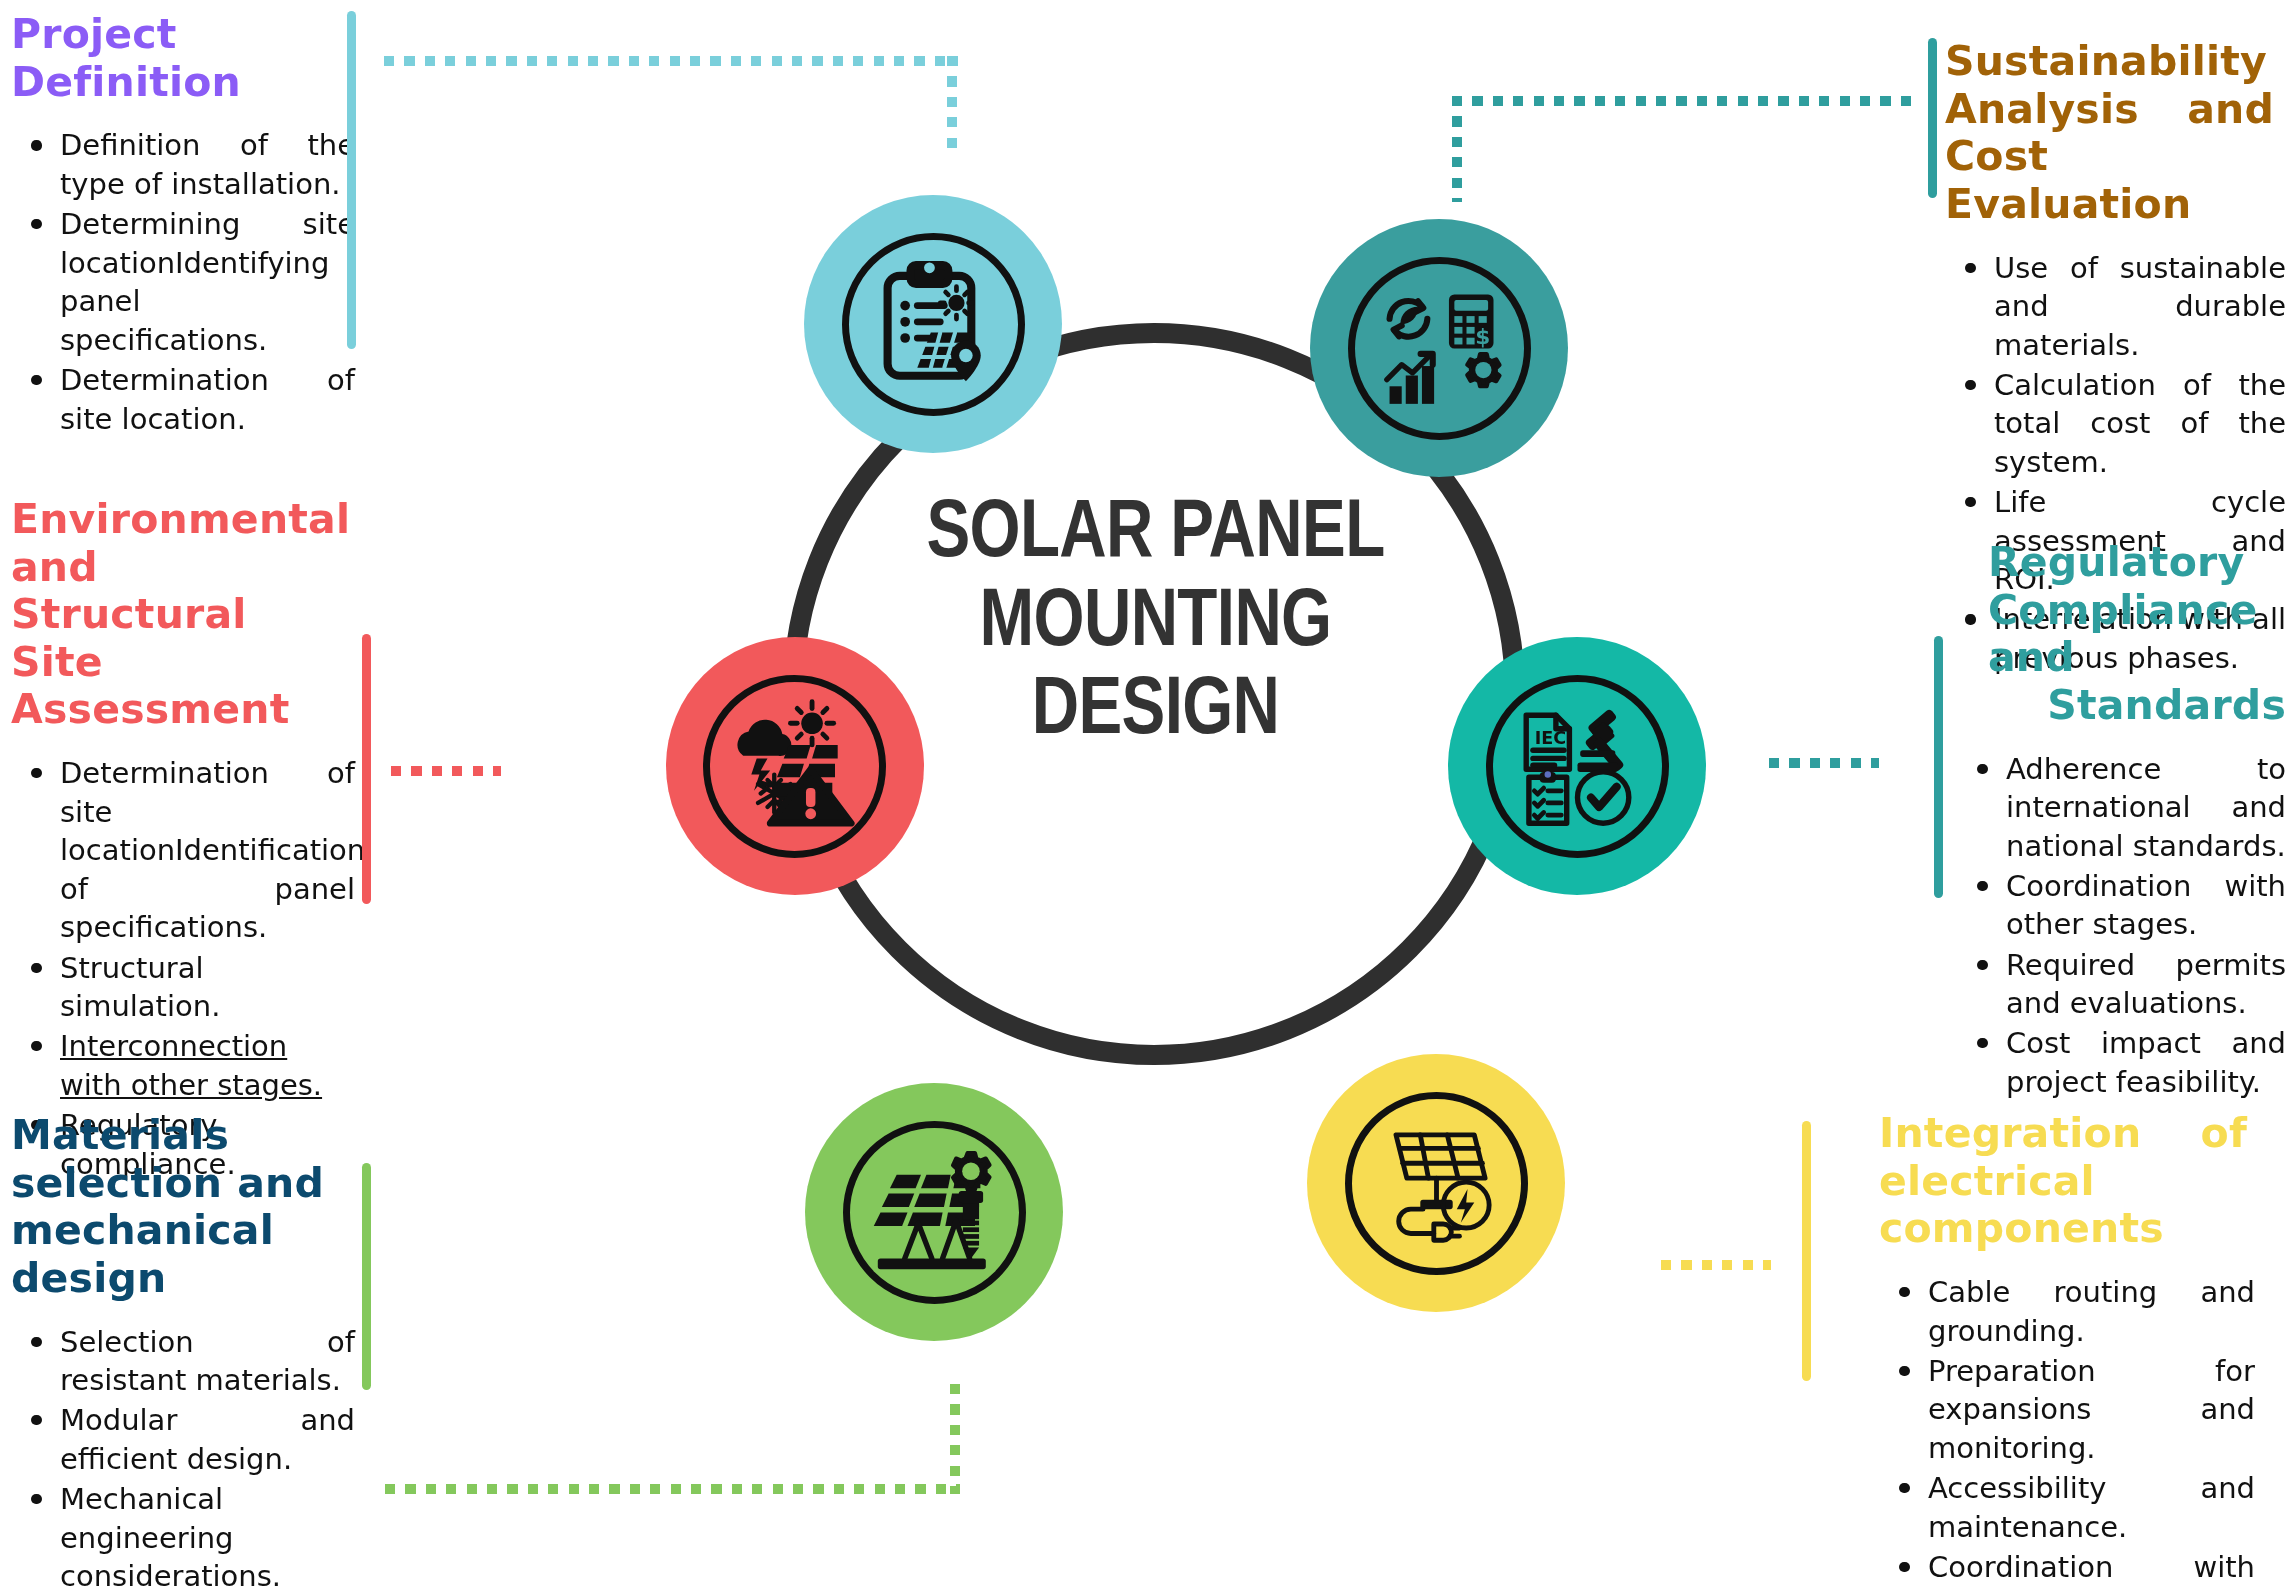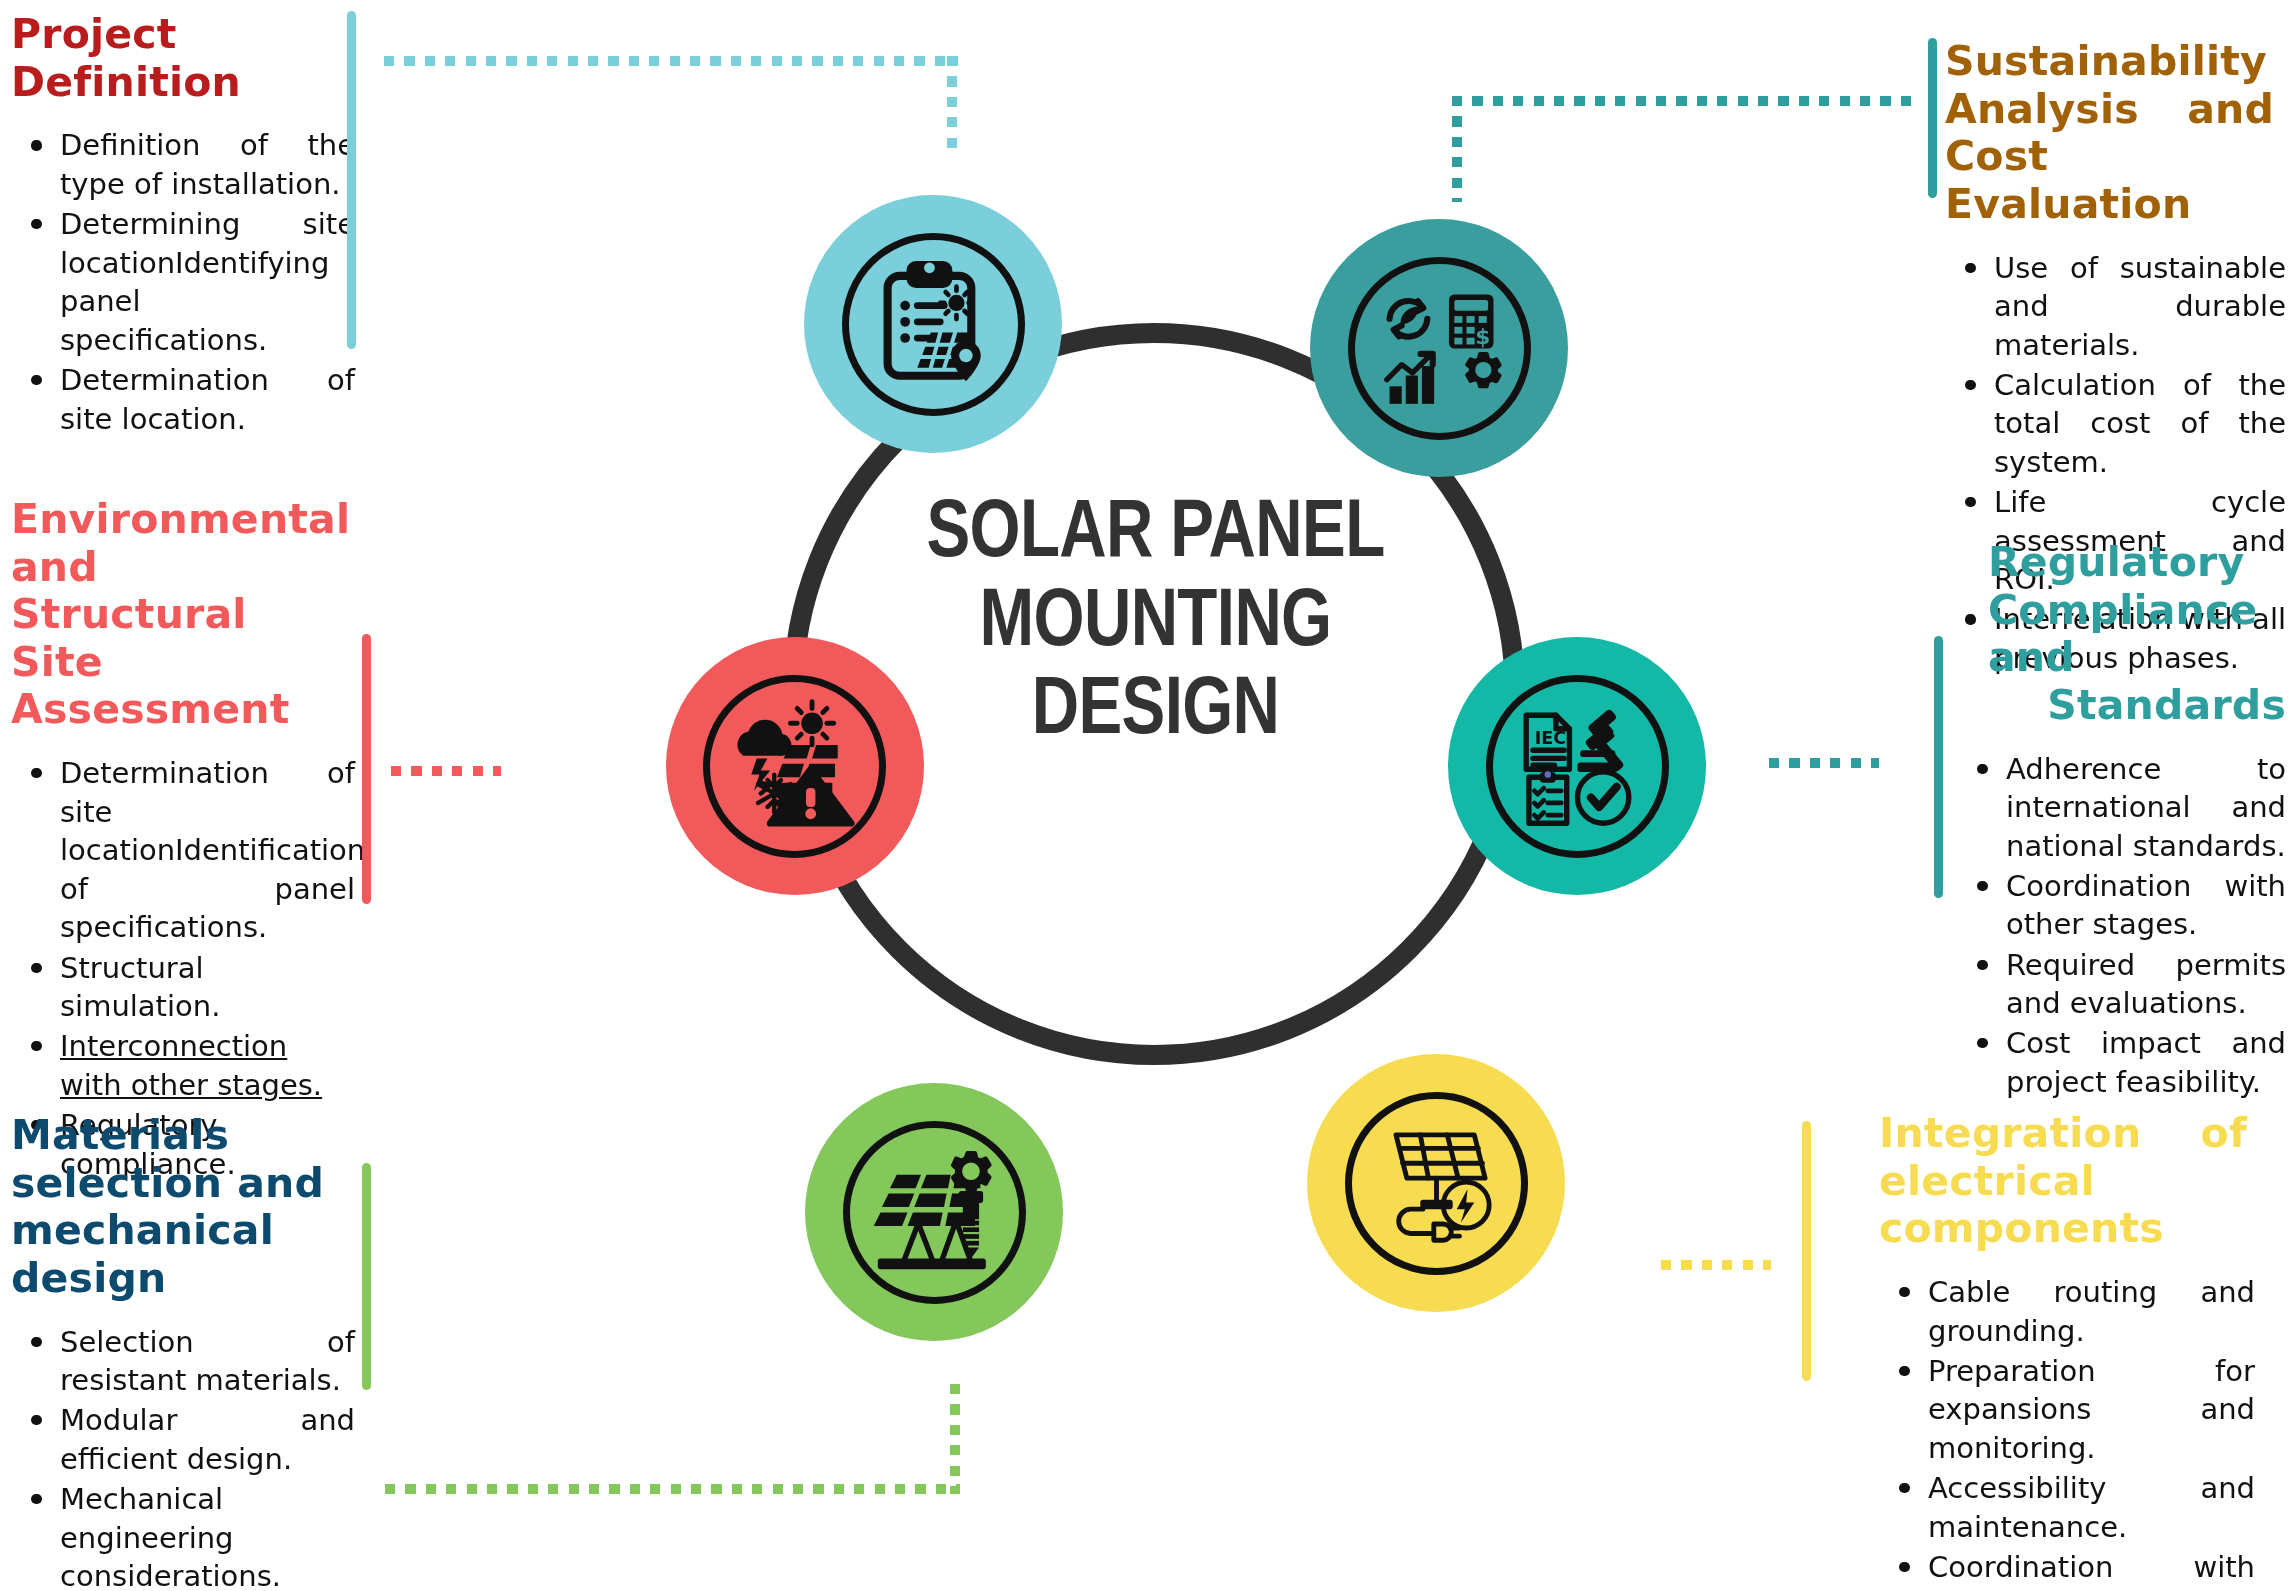--- a/index.html
+++ b/index.html
@@ -92,21 +92,21 @@
     display: flex; align-items: center; justify-content: center;
   }
   .node svg { width: 135px; height: 135px; display: block; }
 </style>
 </head>
 <body>
 
 <div id="stage">
 
   <div class="panel" style="left:11px; top:11px; width:344px;">
-    <div class="panel-title" style="color:#b91c1c; width:196px;">Project Definition</div>
+    <div class="panel-title" style="color:#8b5cf6; width:196px;">Project Definition</div>
     <ul>
       <li class="just" style="width:344px;">Definition of the type of installation.</li>
       <li class="just" style="width:344px;">Determining site locationIdentifying panel specifications.</li>
       <li class="just" style="width:344px;">Determination of site location.</li>
     </ul>
   </div>
   <div class="vbar" style="left:347px; top:11px; height:338px; background:#7ACFDB;"></div>
   <div class="dotline-h" style="left:384px; top:56px; width:574px;
               background:repeating-linear-gradient(to right,#7ACFDB 0 10.2px,transparent 10.2px 20.4px);"></div>
   <div class="dotline-v" style="left:947px; top:56px; height:98px;

